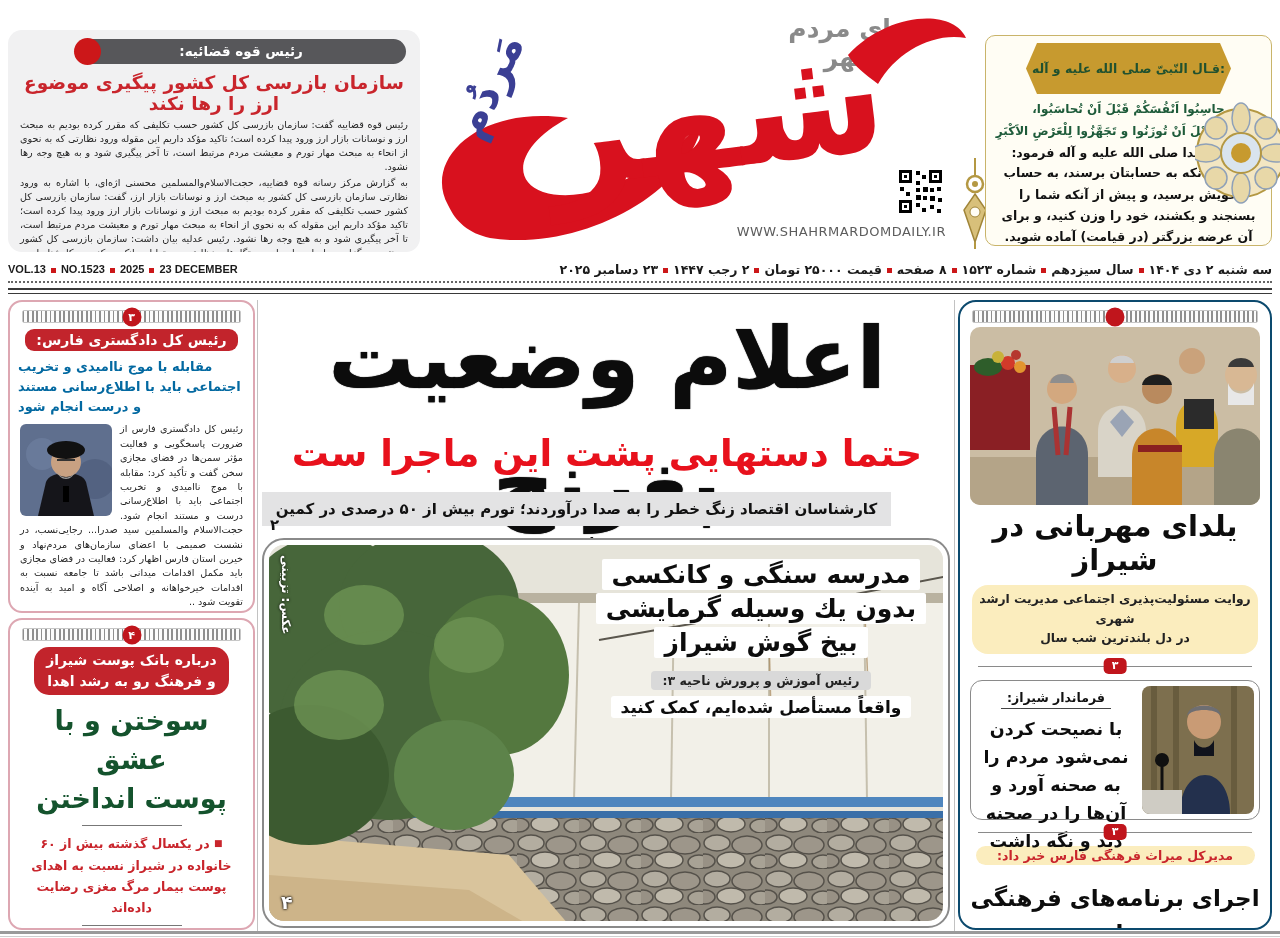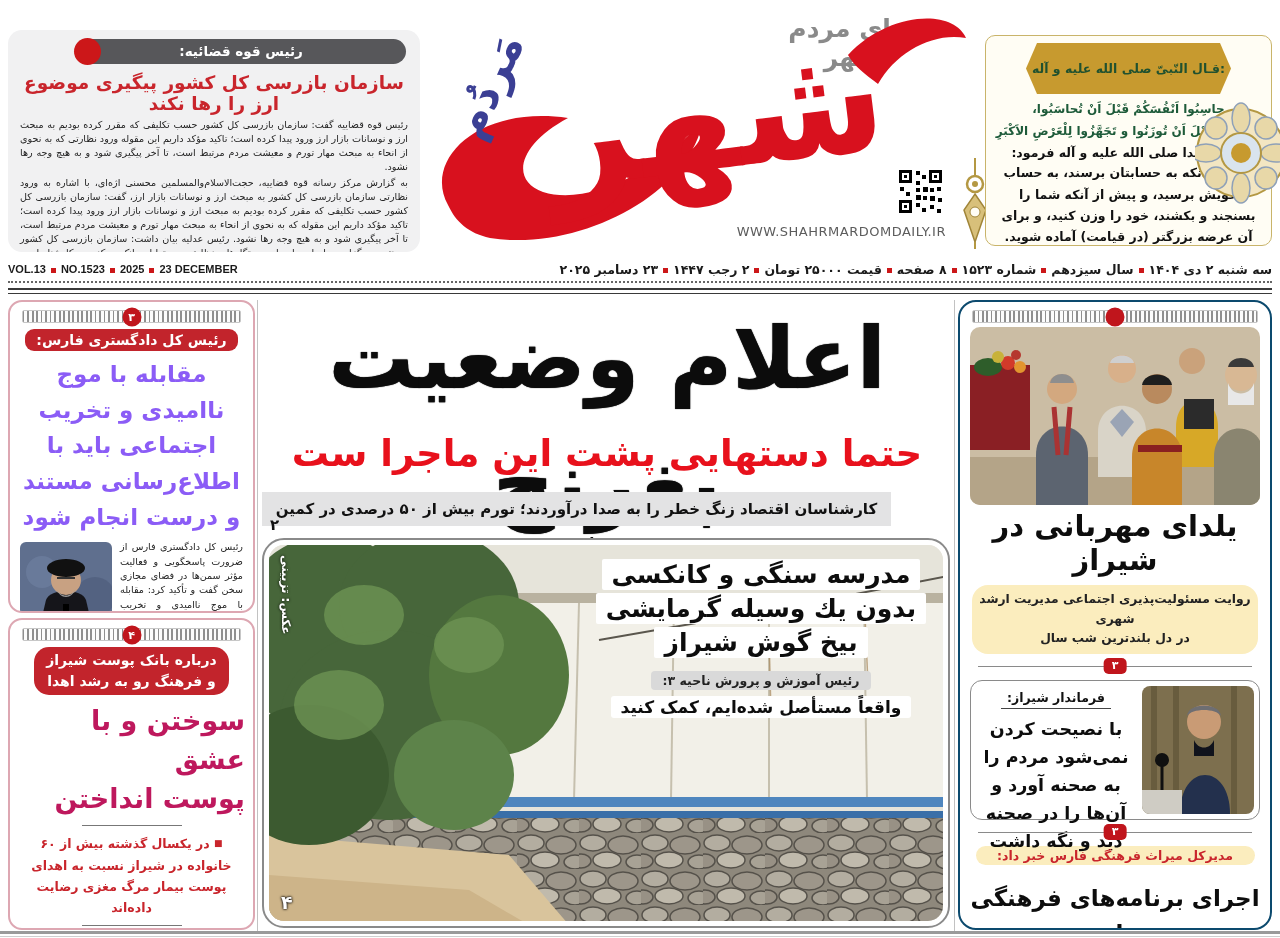--- a/index.html
+++ b/index.html
@@ -67,28 +67,28 @@
     border-top:2px dotted #666; }
   .dbl { position:absolute; left:8px; top:288px; width:1264px; border-top:2px solid #3a3a3a; }
   .dbl2 { position:absolute; left:8px; top:293px; width:1264px; border-top:1px solid #3a3a3a; }
 
   
   .sbox { position:absolute; left:8px; width:247px; background:#fff;
     border:2.5px solid #dda7b2; border-radius:14px; overflow:hidden; }
   .sbox .redpill { margin:6px auto; width:88%; background:#c2242c; border-radius:9px;
     color:#fff; font-weight:bold; font-size:14px; text-align:center; padding:3px 0; direction:rtl; }
   .sbox .redpill.two { border-radius:15px; line-height:1.5; width:80%; }
-  .justice-title { margin:2px 8px; color:#8b5cf6; font-weight:900; font-size:23px;
-    line-height:1.55; text-align:center; direction:rtl; }
+  .justice-title { margin:2px 8px; color:#0369a1; font-weight:900; font-size:13px;
+    line-height:1.55; text-align:left; direction:rtl; }
   .justice-body { margin:5px 10px; font-size:9.6px; line-height:1.5; color:#222;
     text-align:justify; direction:rtl; }
   .justice-body .photo { float:left; width:92px; height:92px; border-radius:6px;
     margin:2px 8px 2px 0; overflow:hidden; }
-  .skin-title { margin:6px 8px 2px; color:#be185d; font-weight:900; font-size:27px;
-    line-height:1.45; text-align:right; direction:rtl; }
+  .skin-title { margin:6px 8px 2px; color:#14532d; font-weight:900; font-size:27px;
+    line-height:1.45; text-align:center; direction:rtl; }
   .hr-small { width:100px; border-top:1.5px solid #777; margin:7px auto; }
   .skin-high { margin:0 14px; color:#c9252c; font-weight:bold; font-size:12.5px;
     line-height:1.7; text-align:center; direction:rtl; }
 
   
   .headline { position:absolute; left:262px; top:296px; width:690px; text-align:center;
     font-weight:900; font-size:86px; color:#0c0c0c; direction:rtl; line-height:1.45;
     letter-spacing:-3px; text-shadow:0 0 1px #0c0c0c; }
   .subhead { position:absolute; left:262px; top:432px; width:690px; text-align:center;
     font-weight:900; font-size:37px; color:#e8111c; direction:rtl; }

